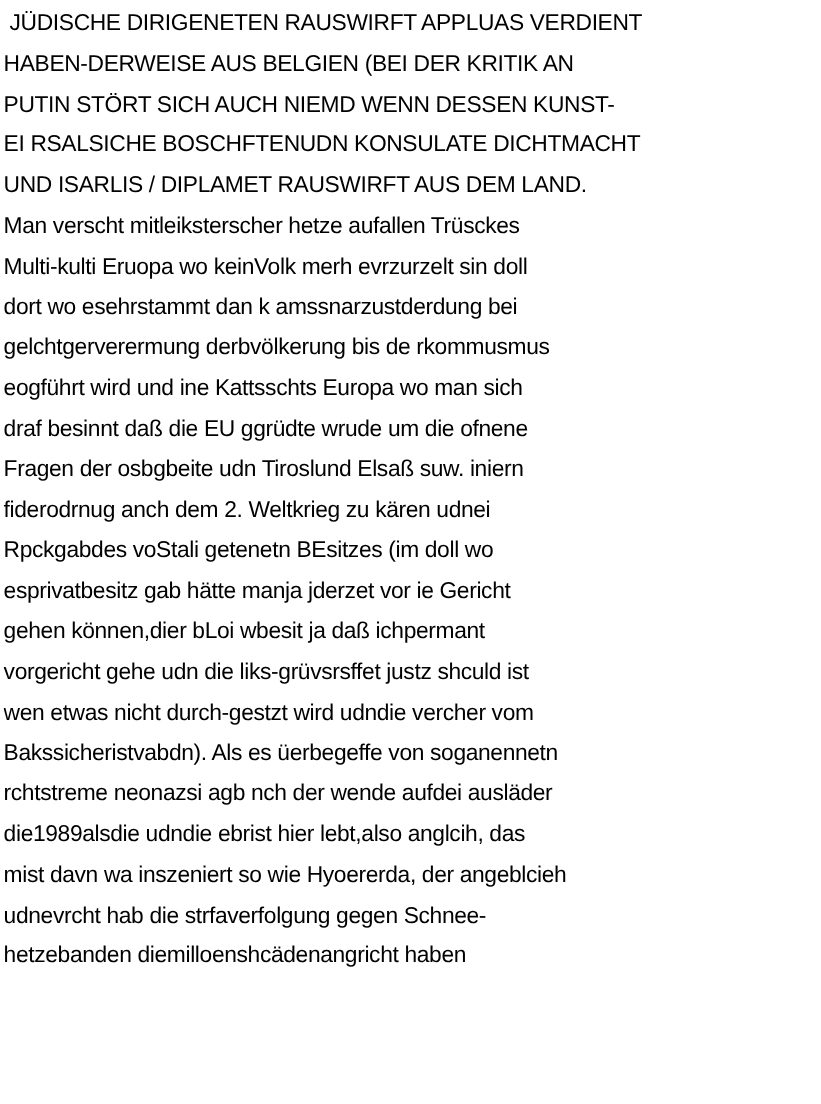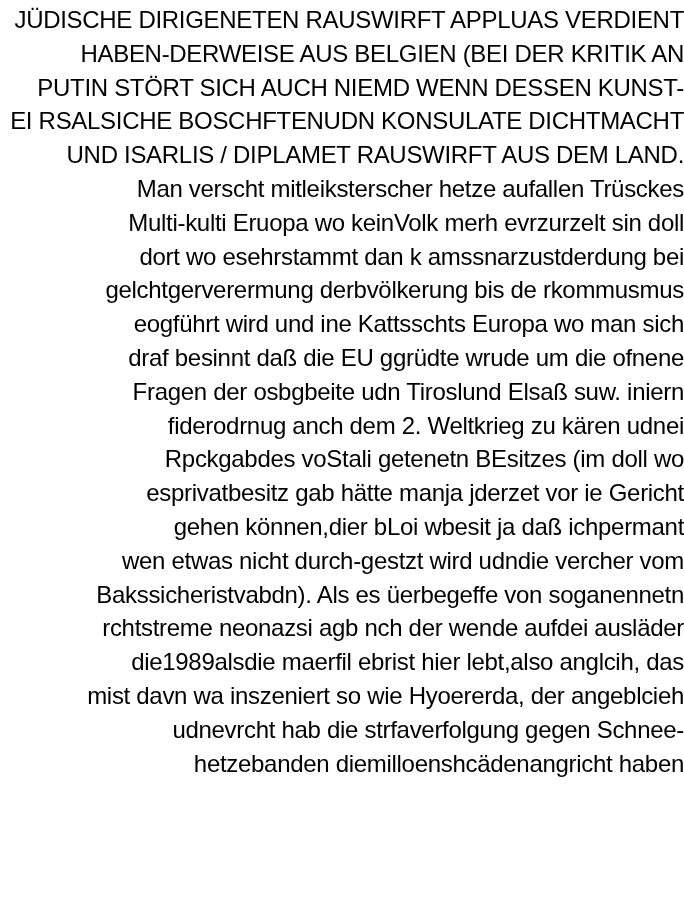--- a/index.html
+++ b/index.html
@@ -12,24 +12,23 @@
       width: 684px;
       height: 920px;
       background: #ffffff;
       overflow: hidden;
       box-sizing: border-box;
       padding: 3px 0 0 3px;
     }
     .text-block {
       font-family: "Liberation Sans", sans-serif;
       color: #000000;
-      font-size: 24px;
+      font-size: 19px;
       letter-spacing: -0.3px;
       line-height: 33.8px;
-      text-align: right;
     }
     .text-line {
       white-space: pre;
       height: 33.8px;
       overflow: hidden;
     }
   </style>
 </head>
 <body>
 
@@ -44,21 +43,22 @@
     <div class="text-line">Multi-kulti Eruopa wo keinVolk merh evrzurzelt sin doll</div>
     <div class="text-line">dort wo esehrstammt dan k amssnarzustderdung bei</div>
     <div class="text-line">gelchtgerverermung derbvölkerung bis de rkommusmus</div>
     <div class="text-line">eogführt wird und ine Kattsschts Europa wo man sich</div>
     <div class="text-line">draf besinnt daß die EU ggrüdte wrude um die ofnene</div>
     <div class="text-line">Fragen der osbgbeite udn Tiroslund Elsaß suw. iniern</div>
     <div class="text-line">fiderodrnug anch dem 2. Weltkrieg zu kären udnei</div>
     <div class="text-line">Rpckgabdes voStali getenetn BEsitzes (im doll wo</div>
     <div class="text-line">esprivatbesitz gab hätte manja jderzet vor ie Gericht</div>
     <div class="text-line">gehen können,dier bLoi wbesit ja daß ichpermant</div>
+    <div class="text-line">vorgericht gehe udn die liks-grüvsrsffet justz shculd ist</div>
     <div class="text-line">wen etwas nicht durch-gestzt wird udndie vercher vom</div>
     <div class="text-line">Bakssicheristvabdn). Als es üerbegeffe von soganennetn</div>
     <div class="text-line">rchtstreme neonazsi agb nch der wende aufdei ausläder</div>
-    <div class="text-line">die1989alsdie maerfil ebrist hier lebt,also anglcih, das</div>
+    <div class="text-line">die1989alsdie udndie ebrist hier lebt,also anglcih, das</div>
     <div class="text-line">mist davn wa inszeniert so wie Hyoererda, der angeblcieh</div>
     <div class="text-line">udnevrcht hab die strfaverfolgung gegen Schnee-</div>
     <div class="text-line">hetzebanden diemilloenshcädenangricht haben</div>
   </div>
 </div>
 
 </body></html>

